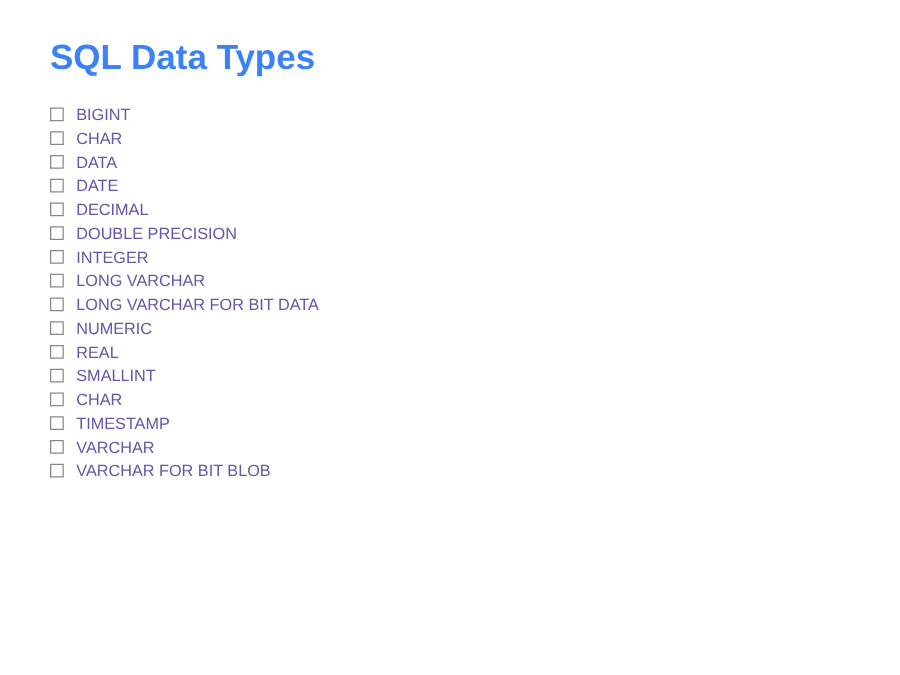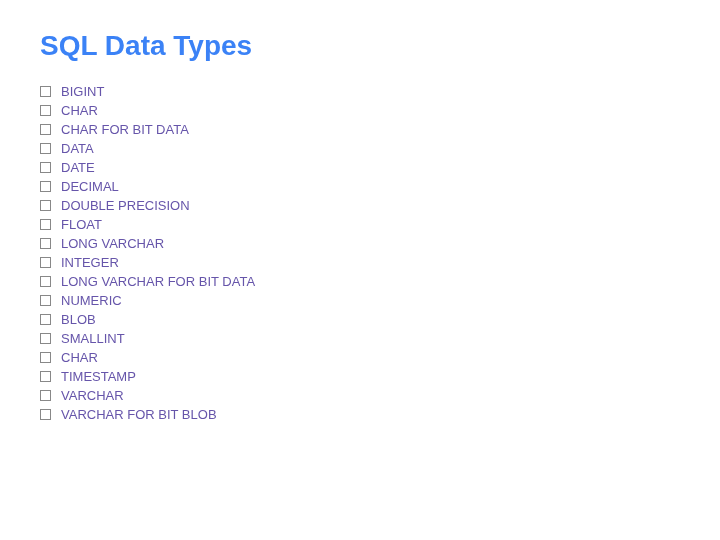--- a/index.html
+++ b/index.html
@@ -65,61 +65,53 @@
   <li>
         <span class="checkbox-icon"></span>
         <a class="data-type-link" href="#">BIGINT</a>
       </li>
       <li>
         <span class="checkbox-icon"></span>
         <a class="data-type-link" href="#">CHAR</a>
       </li>
       <li>
         <span class="checkbox-icon"></span>
-        <a class="data-type-link" href="#">CHAR FOR BIT DATA</a>
-      </li>
-      <li>
-        <span class="checkbox-icon"></span>
         <a class="data-type-link" href="#">DATA</a>
       </li>
       <li>
         <span class="checkbox-icon"></span>
         <a class="data-type-link" href="#">DATE</a>
       </li>
       <li>
         <span class="checkbox-icon"></span>
         <a class="data-type-link" href="#">DECIMAL</a>
       </li>
       <li>
         <span class="checkbox-icon"></span>
         <a class="data-type-link" href="#">DOUBLE PRECISION</a>
       </li>
       <li>
         <span class="checkbox-icon"></span>
-        <a class="data-type-link" href="#">FLOAT</a>
+        <a class="data-type-link" href="#">INTEGER</a>
       </li>
       <li>
         <span class="checkbox-icon"></span>
         <a class="data-type-link" href="#">LONG VARCHAR</a>
-      </li>
-      <li>
-        <span class="checkbox-icon"></span>
-        <a class="data-type-link" href="#">INTEGER</a>
       </li>
       <li>
         <span class="checkbox-icon"></span>
         <a class="data-type-link" href="#">LONG VARCHAR FOR BIT DATA</a>
       </li>
       <li>
         <span class="checkbox-icon"></span>
         <a class="data-type-link" href="#">NUMERIC</a>
       </li>
       <li>
         <span class="checkbox-icon"></span>
-        <a class="data-type-link" href="#">BLOB</a>
+        <a class="data-type-link" href="#">REAL</a>
       </li>
       <li>
         <span class="checkbox-icon"></span>
         <a class="data-type-link" href="#">SMALLINT</a>
       </li>
       <li>
         <span class="checkbox-icon"></span>
         <a class="data-type-link" href="#">CHAR</a>
       </li>
       <li>

